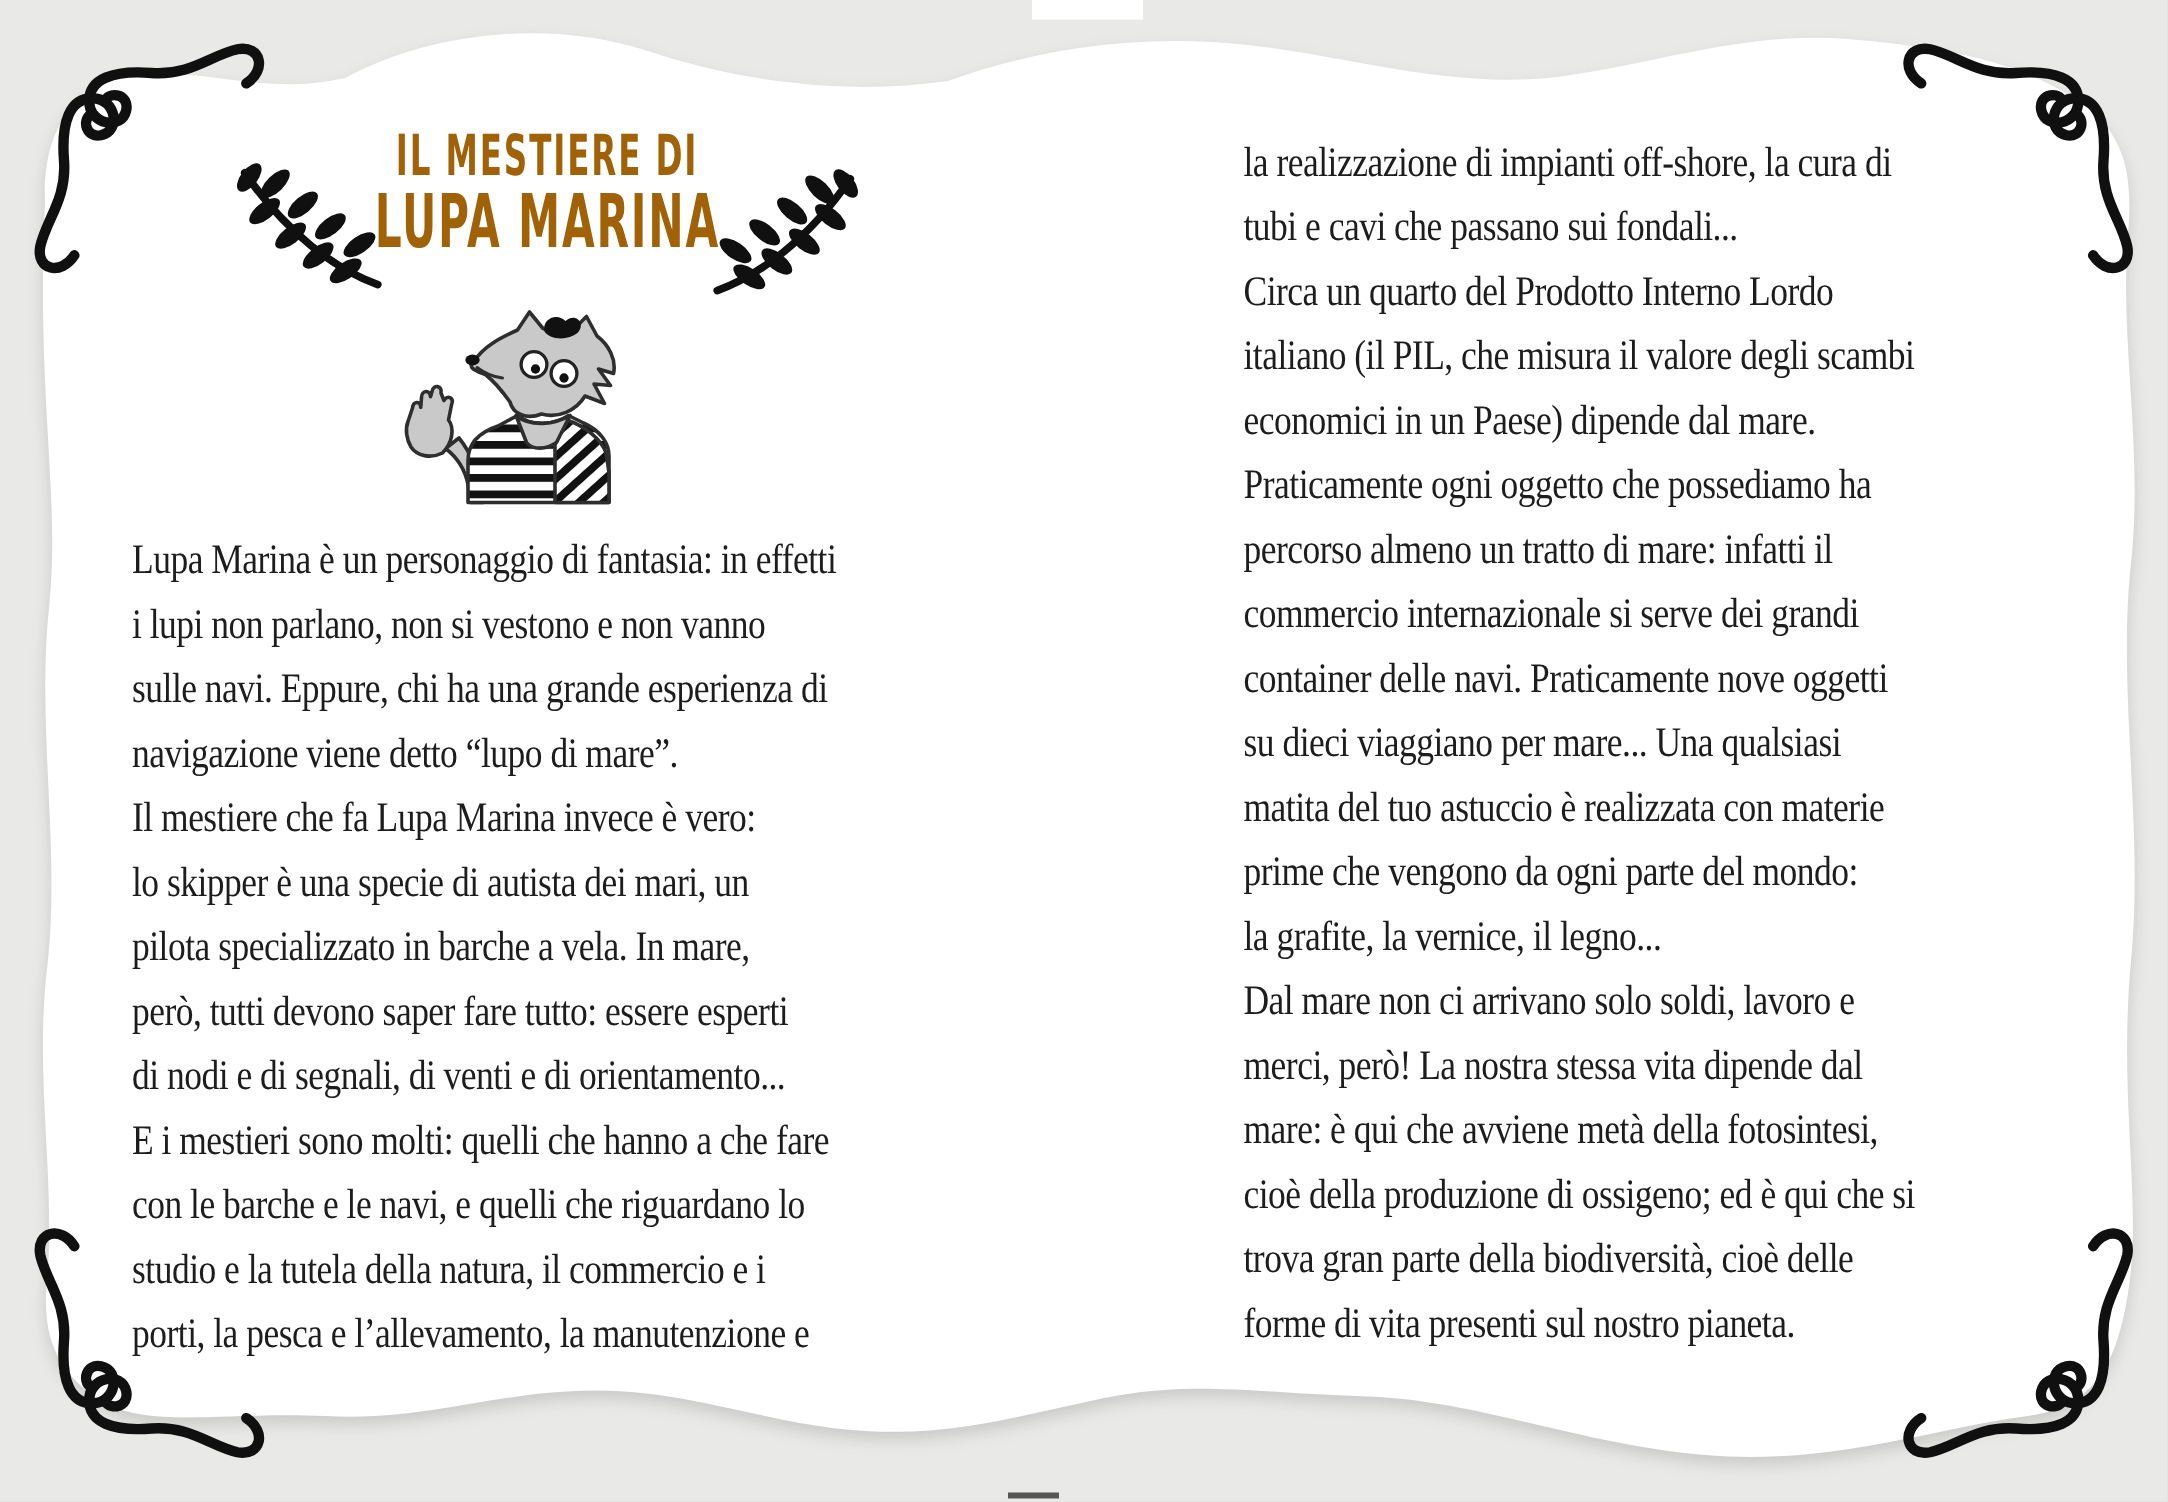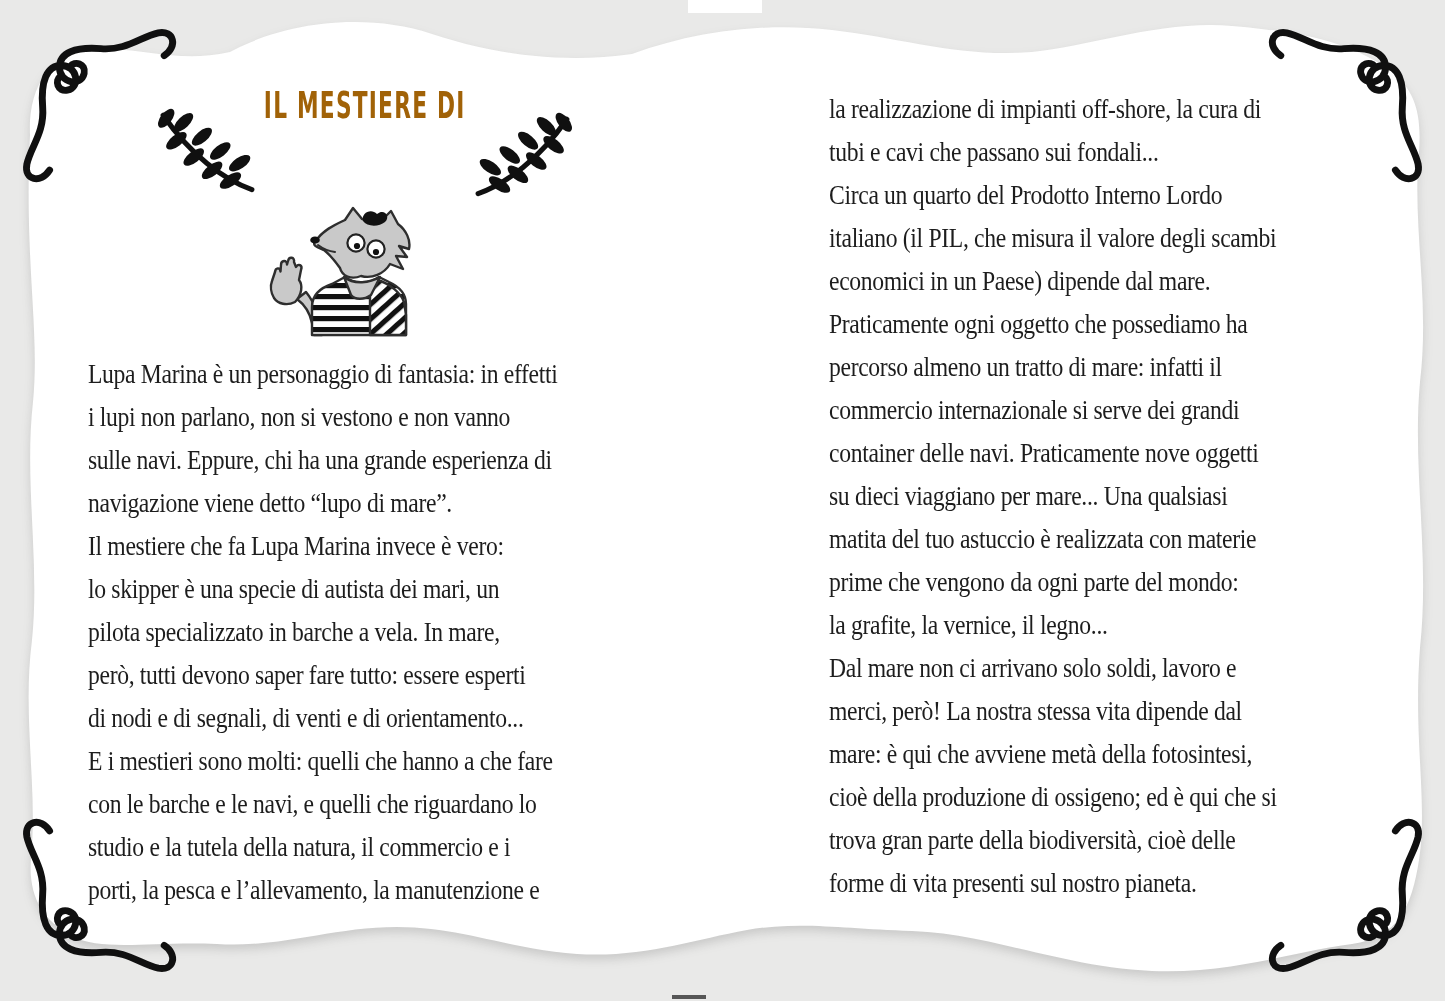--- a/index.html
+++ b/index.html
@@ -79,20 +79,23 @@
     <g fill="none" stroke="#101010" stroke-width="7" stroke-linecap="round">
       <path d="M 152,36 C 166,27 162,10 146,13 C 128,17 114,31 88,29 C 62,27 46,33 46,48 C 46,64 68,68 71,54 C 73,44 61,41 57,47"></path>
       <path d="M 36,152 C 27,166 10,162 13,146 C 17,128 31,114 29,88 C 27,62 33,46 48,46 C 64,46 68,68 54,71 C 44,73 41,61 47,57"></path>
     </g>
   </svg>
 
   <div id="title-block">
     <div id="title-line1" class="title-line">
       <span class="squeeze">IL MESTIERE DI</span>
     </div>
+    <div id="title-line2" class="title-line">
+      <span class="squeeze">LUPA MARINA</span>
+    </div>
   </div>
 
   <svg class="abs" style="left:156px;top:108px;" width="102" height="90" viewBox="0 0 100 88">
     <path d="M 94,80 C 66,70 34,46 7,7" fill="none" stroke="#101010" stroke-width="5" stroke-linecap="round"></path>
     <g fill="#101010">
       <ellipse cx="10" cy="10" rx="11" ry="5.5" transform="rotate(-52 10 10)"></ellipse>
       <ellipse cx="20" cy="32" rx="12" ry="5.5" transform="rotate(-38 20 32)"></ellipse>
       <ellipse cx="37" cy="48" rx="12" ry="5.5" transform="rotate(-38 37 48)"></ellipse>
       <ellipse cx="55" cy="61" rx="12" ry="5.5" transform="rotate(-38 55 61)"></ellipse>
       <ellipse cx="73" cy="71" rx="12" ry="5.5" transform="rotate(-34 73 71)"></ellipse>

